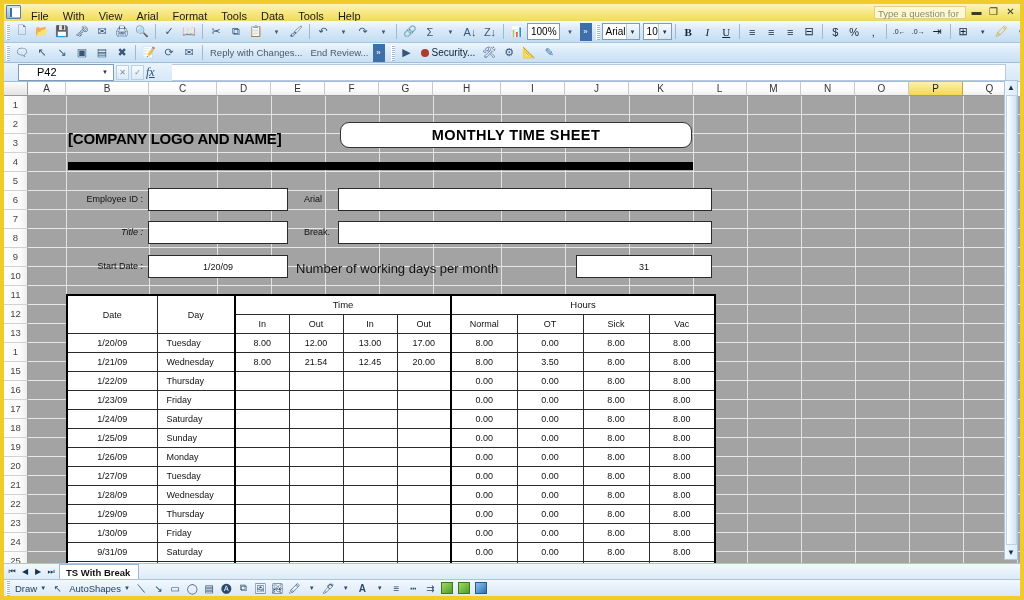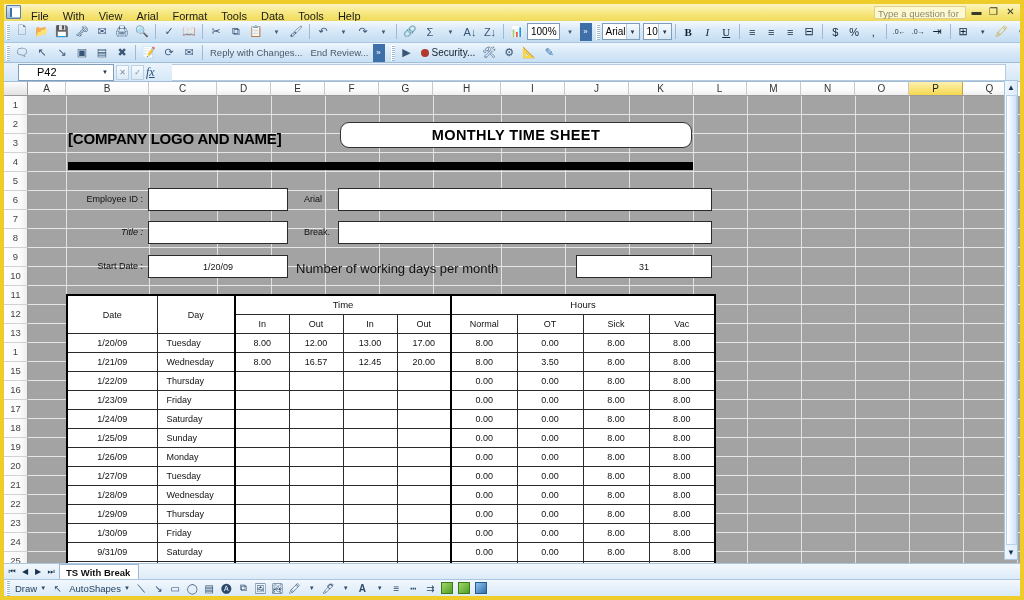--- a/index.html
+++ b/index.html
@@ -596,21 +596,21 @@
                   <td class="num">17.00</td>
                   <td class="num thick-l">8.00</td>
                   <td class="num">0.00</td>
                   <td class="num">8.00</td>
                   <td class="num thick-r">8.00</td>
                 </tr>
                 <tr>
                   <td class="datecell thick-l">1/21/09</td>
                   <td class="daycell">Wednesday</td>
                   <td class="num thick-l">8.00</td>
-                  <td class="num">16.57</td>
+                  <td class="num">21.54</td>
                   <td class="num">12.45</td>
                   <td class="num">20.00</td>
                   <td class="num thick-l">8.00</td>
                   <td class="num">3.50</td>
                   <td class="num">8.00</td>
                   <td class="num thick-r">8.00</td>
                 </tr>
                 <tr>
                   <td class="datecell thick-l">1/22/09</td>
                   <td class="daycell">Thursday</td>

